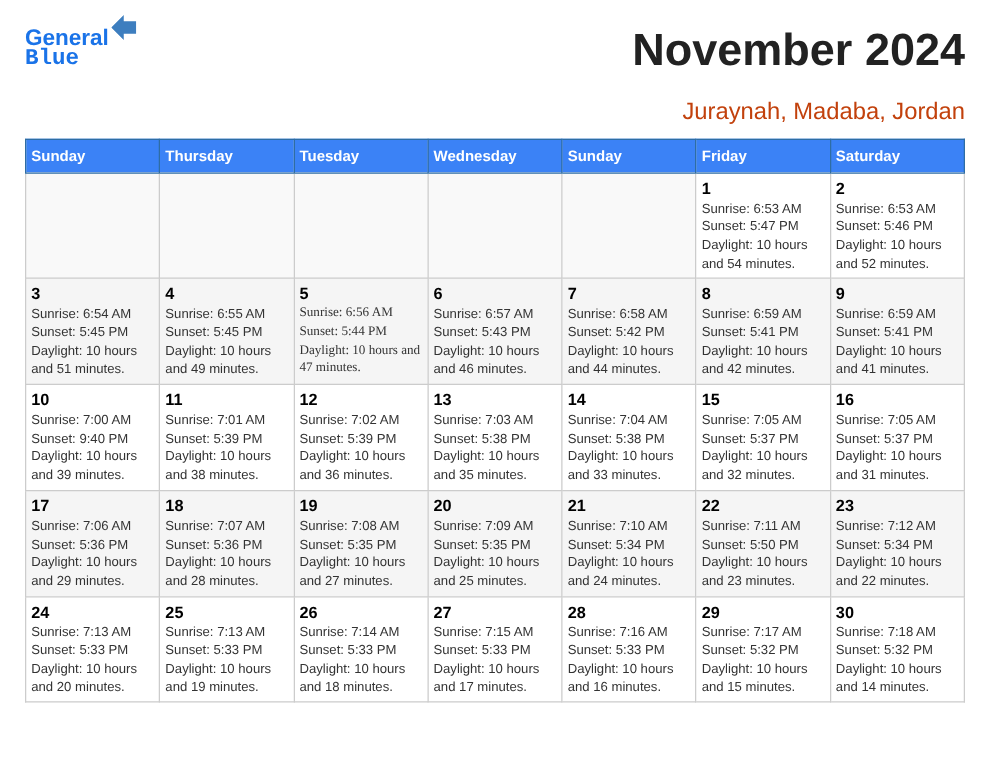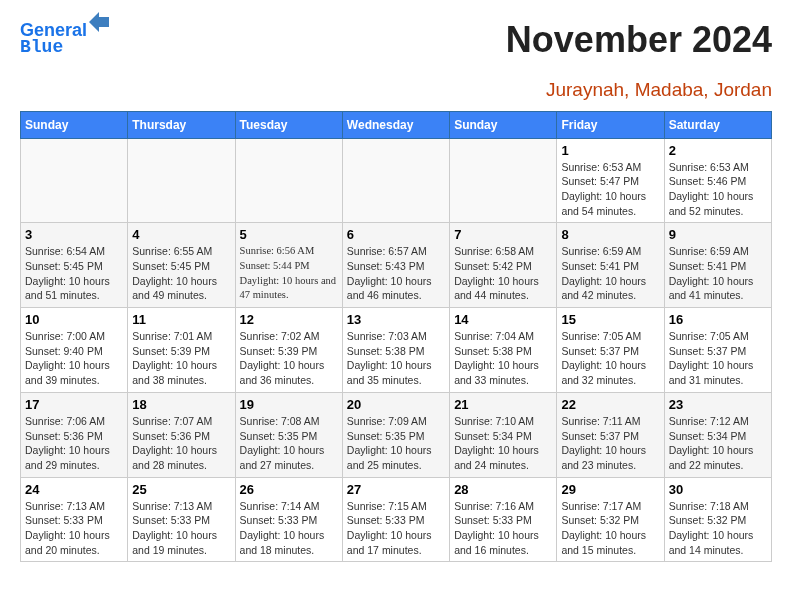--- a/index.html
+++ b/index.html
@@ -243,21 +243,21 @@
         </td>
         <td>
           <span class="day-num">21</span>
           <div class="day-info" style="white-space: pre-line;">Sunrise: 7:10 AM
 Sunset: 5:34 PM
 Daylight: 10 hours and 24 minutes.</div>
         </td>
         <td>
           <span class="day-num">22</span>
           <div class="day-info" style="white-space: pre-line;">Sunrise: 7:11 AM
-Sunset: 5:37 PM
+Sunset: 5:50 PM
 Daylight: 10 hours and 23 minutes.</div>
         </td>
         <td>
           <span class="day-num">23</span>
           <div class="day-info" style="white-space: pre-line;">Sunrise: 7:12 AM
 Sunset: 5:34 PM
 Daylight: 10 hours and 22 minutes.</div>
         </td>
       </tr>
       <tr>

